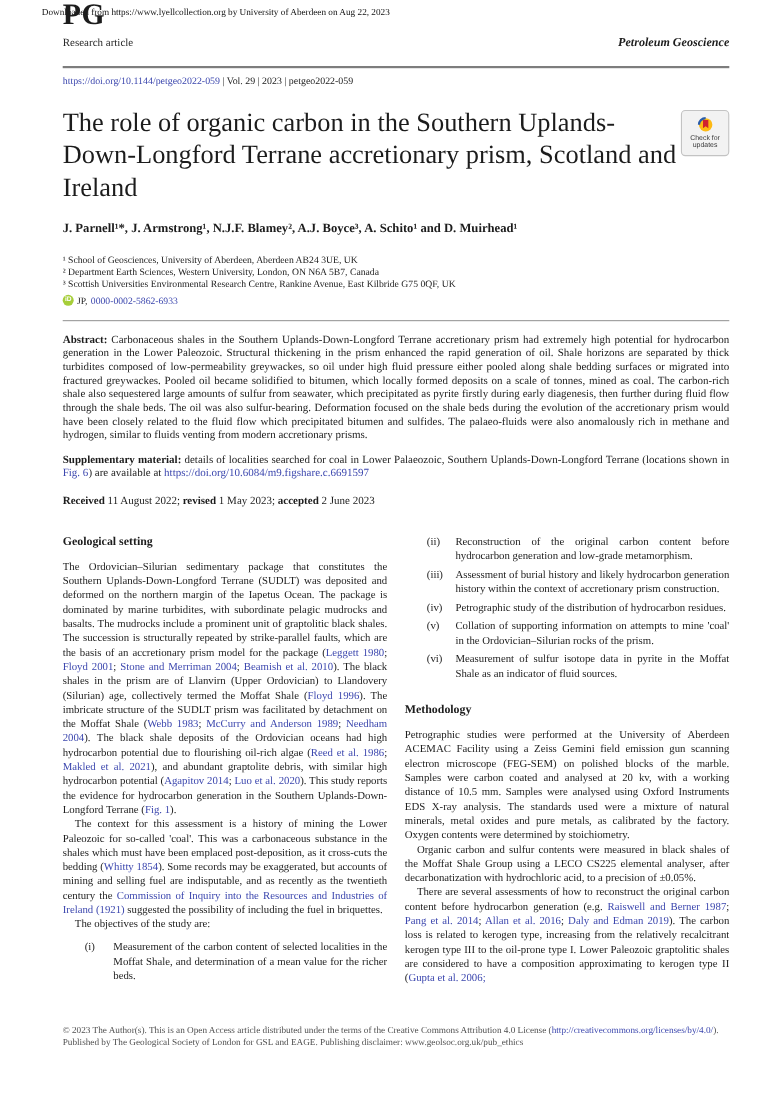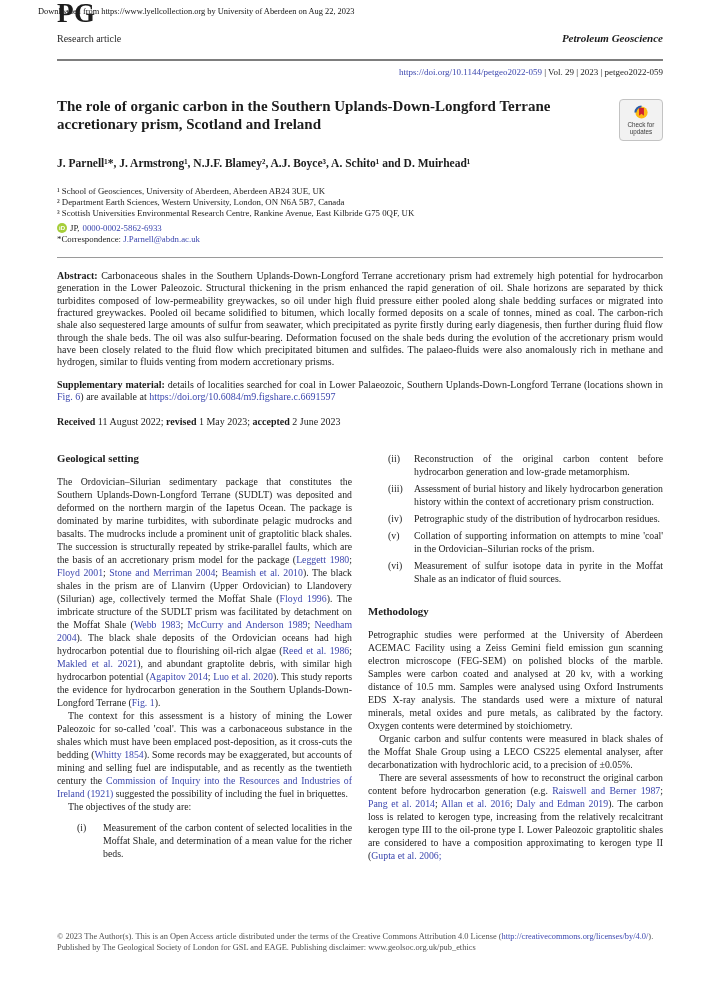--- a/index.html
+++ b/index.html
@@ -9,23 +9,23 @@
   .lnk{color:var(--link,#3c47ae);cursor:pointer;}
   .b{font-weight:bold;}
   .i{}
   .notice{position:absolute;top:7px;left:38px;font-size:8.4px;color:#111;text-align:center;}
   .logo-row{text-align:left;line-height:27px;}
   .pg{font-size:27px;font-weight:bold;letter-spacing:.5px;}
   .jrow{display:flex;justify-content:space-between;align-items:flex-end;
         border-bottom:2px solid #7d7d7d;padding-bottom:15px;margin-top:2px;}
   .arttype{font-size:10px;color:#2a2a2a;}
   .jname{font-size:11px;font-weight:bold;font-style:italic;}
-  .doiline{text-align:right;font-size:9px;margin-top:6px;}
+  .doiline{font-size:9px;margin-top:6px;}
   .titlerow{display:flex;justify-content:space-between;margin-top:20px;}
-  h1{font-size:15px;line-height:1.22;font-weight:bold;margin:0;max-width:558px;}
+  h1{font-size:24px;line-height:1.22;font-weight:normal;margin:0;max-width:558px;}
   .badge{width:42px;height:40px;border:1px solid #c3c3c3;border-radius:4px;background:#f2f2f2;
          display:flex;flex-direction:column;align-items:center;justify-content:center;gap:1px;flex:none;margin-top:2px;}
   .badge-text{font-family:"Liberation Sans",sans-serif;font-size:6.3px;line-height:1.15;color:#3a3a3a;text-align:center;}
   .badge-text span{display:block;}
   .authors{margin-top:16px;font-size:11.5px;font-weight:bold;}
   .affils{margin-top:17px;font-size:8.8px;line-height:11px;}
   .orcid-row{margin-top:4px;font-size:8.8px;display:flex;align-items:center;gap:3px;}
   .orcid-icon{width:10px;height:10px;border-radius:50%;background:var(--orcid,#A6CE39);color:#fff;
               font-family:"Liberation Sans",sans-serif;font-size:6px;font-weight:bold;
               display:inline-flex;align-items:center;justify-content:center;flex:none;}
@@ -90,23 +90,20 @@
       <div>² Department Earth Sciences, Western University, London, ON N6A 5B7, Canada</div>
       <div>³ Scottish Universities Environmental Research Centre, Rankine Avenue, East Kilbride G75 0QF, UK</div>
     </div>
 
     <div class="orcid-row">
       <span class="orcid-icon">iD</span>
       <span>JP, </span>
       <span class="lnk">0000-0002-5862-6933</span>
     </div>
 
-    <div class="corr-row">
-      <span>*Correspondence: </span><span class="lnk">J.Parnell@abdn.ac.uk</span>
-    </div>
 
     <hr class="rule">
 
     <p class="abstract">
       <span class="b">Abstract:</span>
       <span>Carbonaceous shales in the Southern Uplands-Down-Longford Terrane accretionary prism had extremely high potential for hydrocarbon generation in the Lower Paleozoic. Structural thickening in the prism enhanced the rapid generation of oil. Shale horizons are separated by thick turbidites composed of low-permeability greywackes, so oil under high fluid pressure either pooled along shale bedding surfaces or migrated into fractured greywackes. Pooled oil became solidified to bitumen, which locally formed deposits on a scale of tonnes, mined as coal. The carbon-rich shale also sequestered large amounts of sulfur from seawater, which precipitated as pyrite firstly during early diagenesis, then further during fluid flow through the shale beds. The oil was also sulfur-bearing. Deformation focused on the shale beds during the evolution of the accretionary prism would have been closely related to the fluid flow which precipitated bitumen and sulfides. The palaeo-fluids were also anomalously rich in methane and hydrogen, similar to fluids venting from modern accretionary prisms.</span>
     </p>
 
     <p class="suppl"><span class="b">Supplementary material: </span><span>details of localities searched for coal in Lower Palaeozoic, Southern Uplands-Down-Longford Terrane (locations shown in </span><span class="lnk">Fig. 6</span><span>) are available at </span><span class="lnk">https://doi.org/10.6084/m9.figshare.c.6691597</span></p>
 

